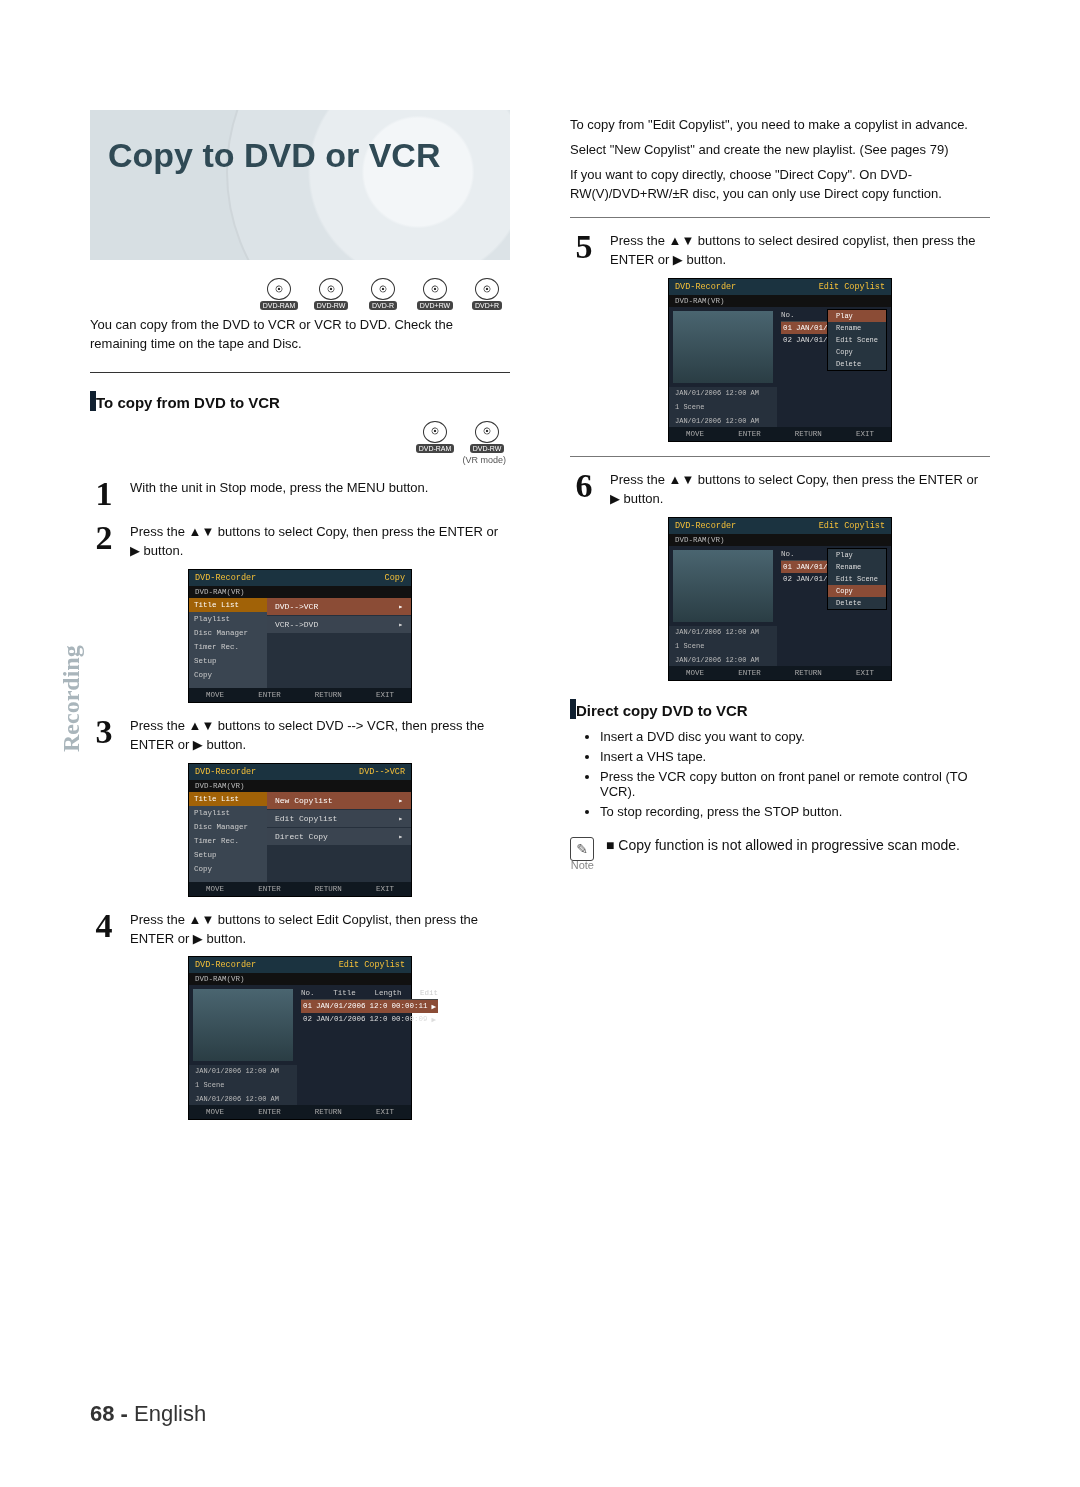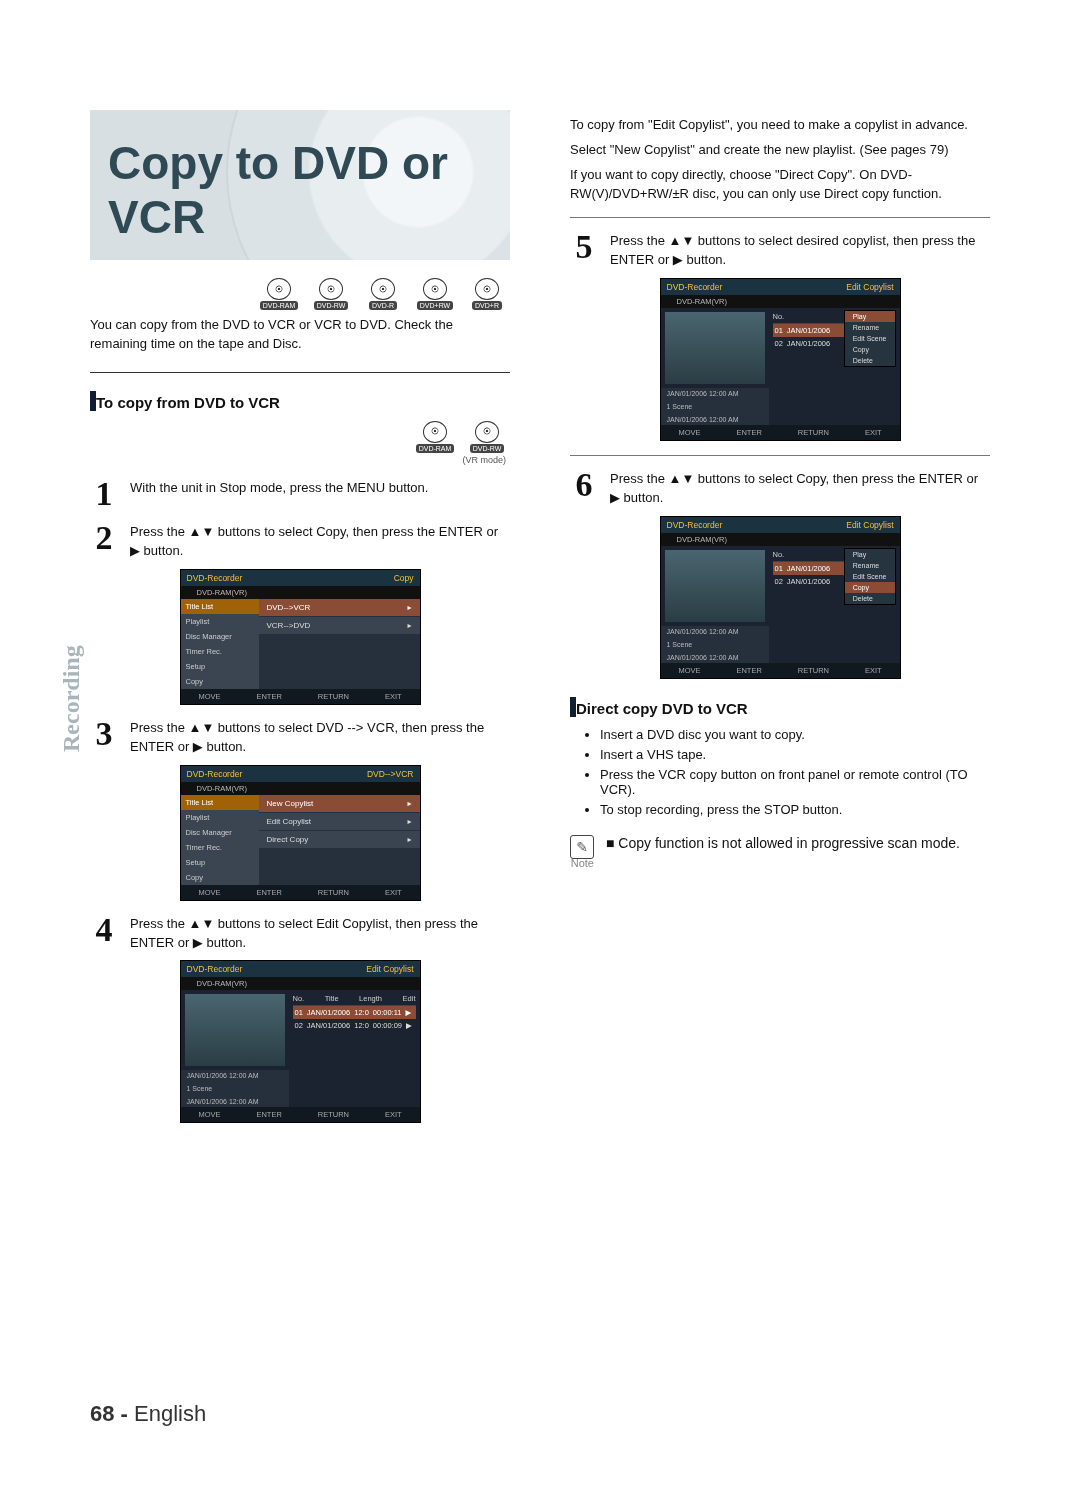--- a/index.html
+++ b/index.html
@@ -54,21 +54,21 @@
   border-radius: 50%;
   background: radial-gradient(circle at center, #f3f6f8 0 20%, #e8edf0 21% 40%, #dce3e7 41% 100%);
   border: 2px solid #cfd6da;
 }
 .hero .title {
   position: absolute;
   left: 18px;
   top: 26px;
   font-family: Arial, Helvetica, sans-serif;
   font-weight: 800;
-  font-size: 46px;
+  font-size: 34px;
   color: #304a55;
 }
 
 .badge-row {
   display: flex;
   gap: 6px;
   justify-content: flex-end;
   margin: 6px 0 4px 0;
 }
 .badge-row.small { justify-content: flex-end; }
@@ -91,28 +91,29 @@
   display:flex;align-items:flex-end;gap:0;margin:18px 0 10px 0;
 }
 .section-head .bar { width:6px;height:20px;background:#102030; }
 .section-head .txt { font-weight:bold;font-size:15px; }
 
 .step { display:flex;gap:12px;margin:14px 0 6px 0; }
 .step .num { font-family: Georgia, 'Times New Roman', serif; font-size:34px;font-weight:bold;line-height:0.9;min-width:28px;text-align:center; }
 .step .body { flex:1;font-size:13px;line-height:1.45; }
 
 .osd {
-  width:241px;margin:8px auto 4px auto;box-sizing:border-box;
+  width:224px;margin:8px auto 4px auto;box-sizing:border-box;
   font-size:8px;color:#fff;background:#1b2330;
   border:1px solid #000;
+  font-family:Liberation Mono, monospace;
 }
 .osd-header {
   display:flex;justify-content:space-between;padding:3px 6px;background:#1b3340;color:#f6c038;font-size:8.5px;
 }
-.osd-sub { padding:2px 16px;background:#111;color:#bbb;font-size:7.5px; }
+.osd-sub { padding:2px 6px;background:#111;color:#bbb;font-size:7.5px; }
 .osd-body { padding:0;display:flex;min-height:90px; background:#26303c; }
 .osd-side { width:78px;background:#3a4551; }
 .osd-side .item { padding:3px 5px;color:#ccc;font-size:7.5px;display:flex;align-items:center;gap:4px; }
 .osd-side .item.hl { background:#a16207;color:#fff; }
 .osd-main { flex:1;background:#26303c; }
 .osd-main .row { display:flex;justify-content:space-between;align-items:center;padding:4px 8px;font-size:8px;color:#ddd;background:#3a4450;margin-bottom:1px; }
 .osd-main .row.sel { background:#8b4c36;color:#fff; }
 .osd-footer { display:flex;justify-content:space-around;background:#101820;color:#aaa;padding:3px 0;font-size:7.5px;align-items:flex-end; }
 
 .osd-ec-body { display:flex; }

